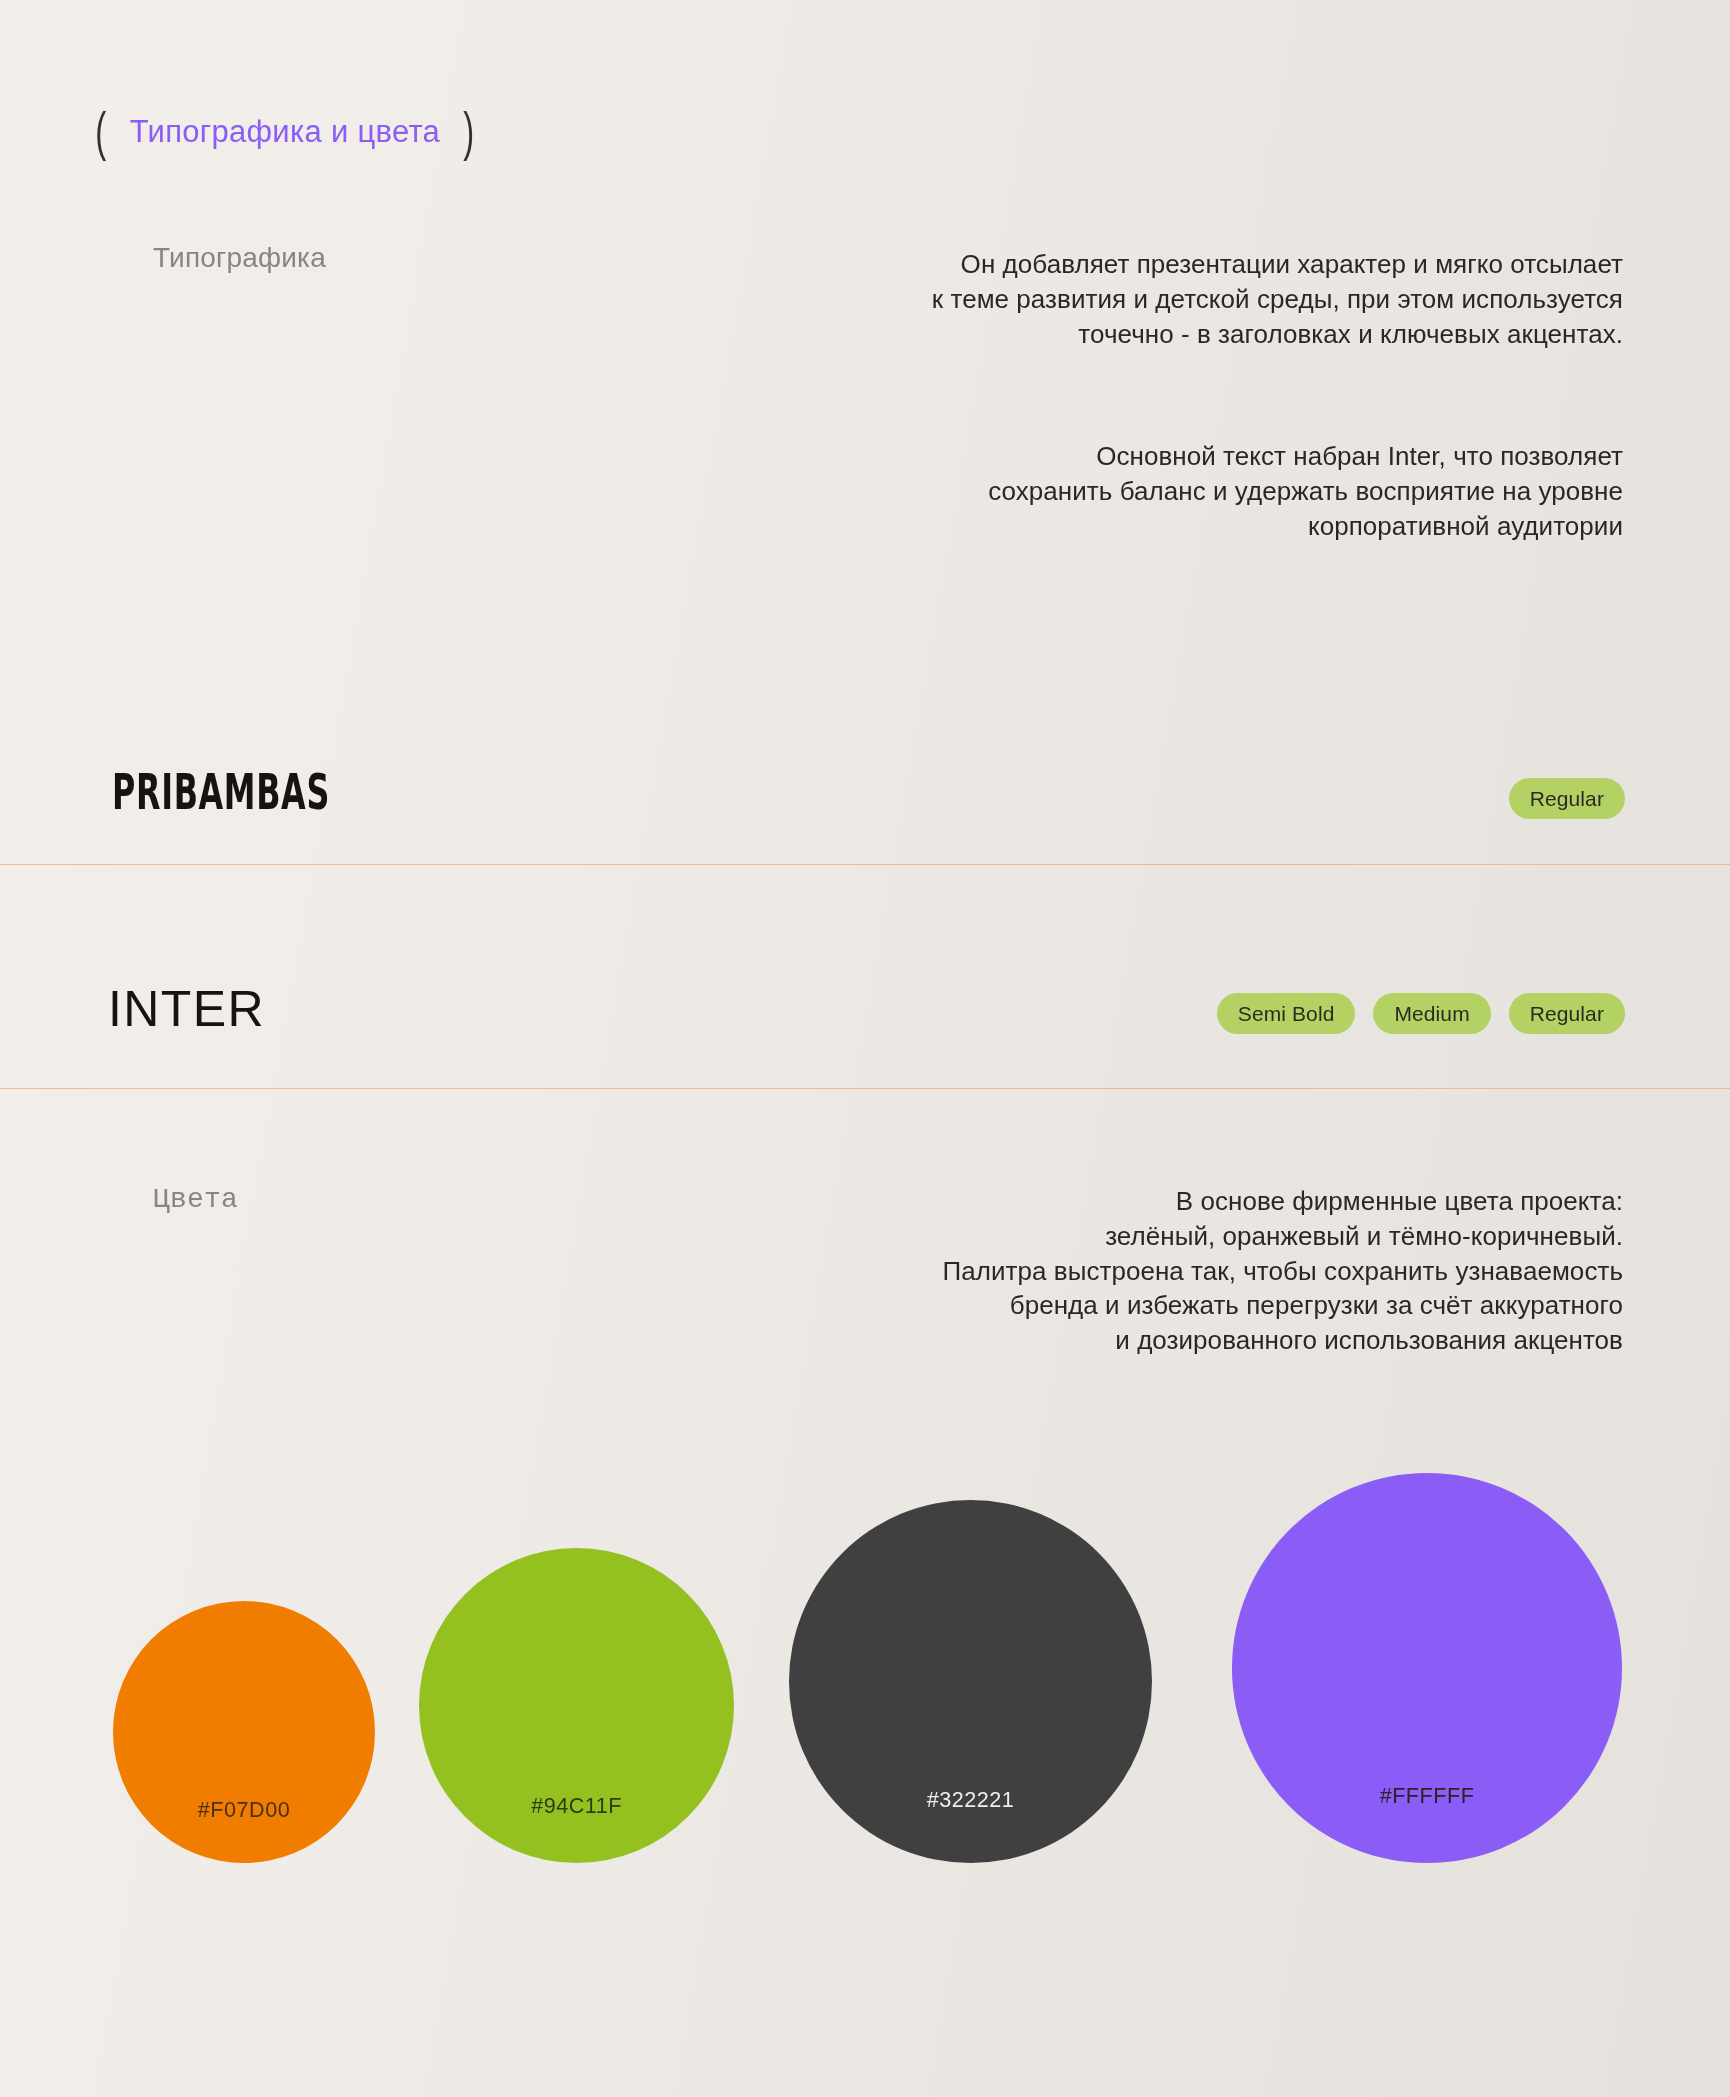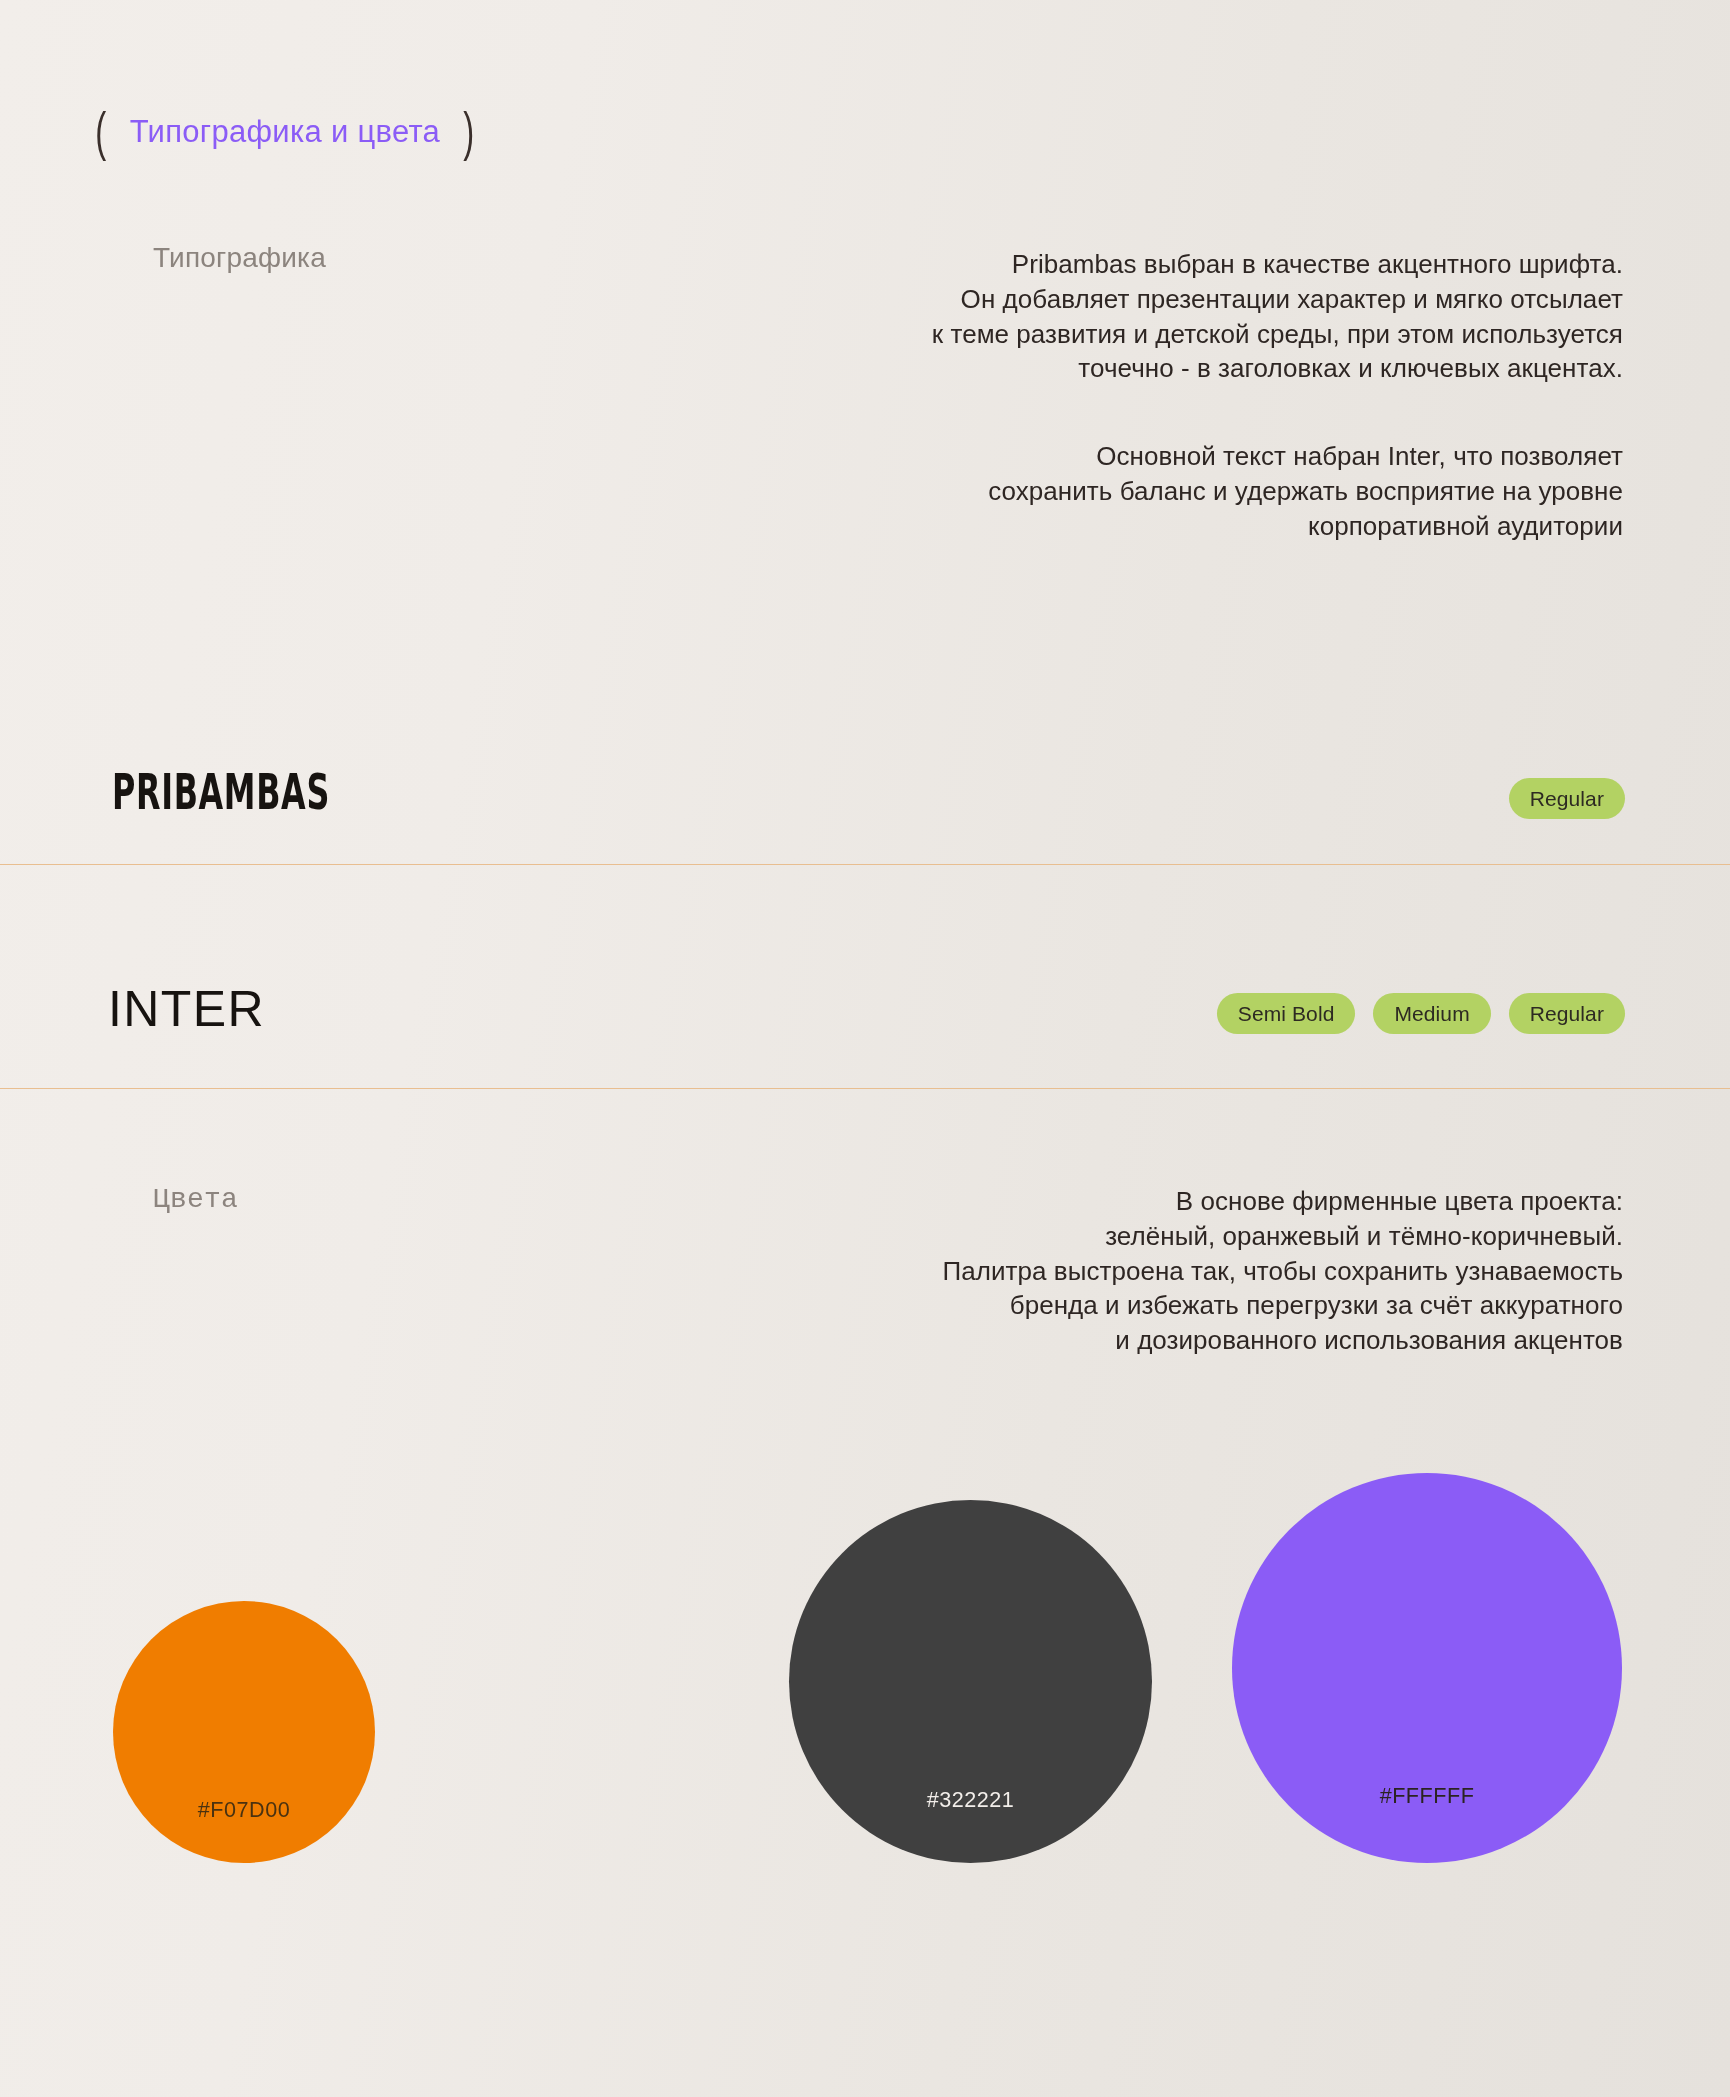--- a/index.html
+++ b/index.html
@@ -190,21 +190,20 @@
 
 <div class="eyebrow">
   <span class="paren">(</span>
   <span class="eyebrow-label">Типографика и цвета</span>
   <span class="paren">)</span>
 </div>
 
 <div class="side-label label-typo">Типографика</div>
 
 <div class="para para-1">
-  <p>Pribambas выбран в качестве акцентного шрифта.</p>
   <p>Он добавляет презентации характер и мягко отсылает</p>
   <p>к теме развития и детской среды, при этом используется</p>
   <p>точечно - в заголовках и ключевых акцентах.</p>
 </div>
 
 <div class="para para-2">
   <p>Основной текст набран Inter, что позволяет</p>
   <p>сохранить баланс и удержать восприятие на уровне</p>
   <p>корпоративной аудитории</p>
 </div>
@@ -230,20 +229,23 @@
   <p>зелёный, оранжевый и тёмно-коричневый.</p>
   <p>Палитра выстроена так, чтобы сохранить узнаваемость</p>
   <p>бренда и избежать перегрузки за счёт аккуратного</p>
   <p>и дозированного использования акцентов</p>
 </div>
 
 <div class="swatches">
   <div class="swatch sw-orange">
     <span class="hex">#F07D00</span>
   </div>
+  <div class="swatch sw-green">
+    <span class="hex">#94C11F</span>
+  </div>
   <div class="swatch sw-brown">
     <span class="hex">#322221</span>
   </div>
   <div class="swatch sw-white">
     <span class="hex">#FFFFFF</span>
   </div>
 </div>
 
 
 </body></html>

